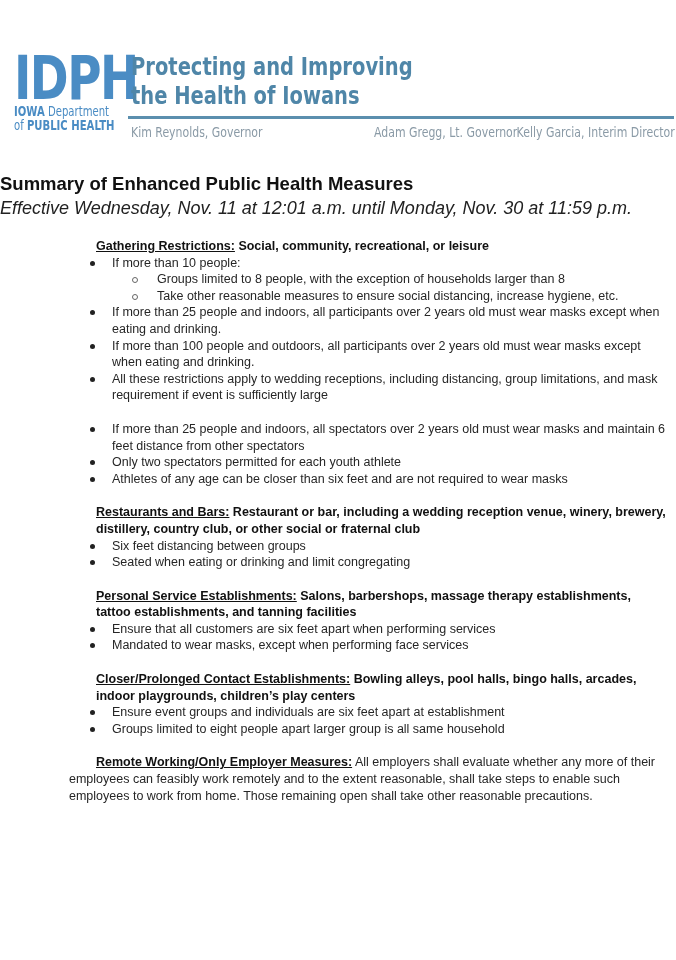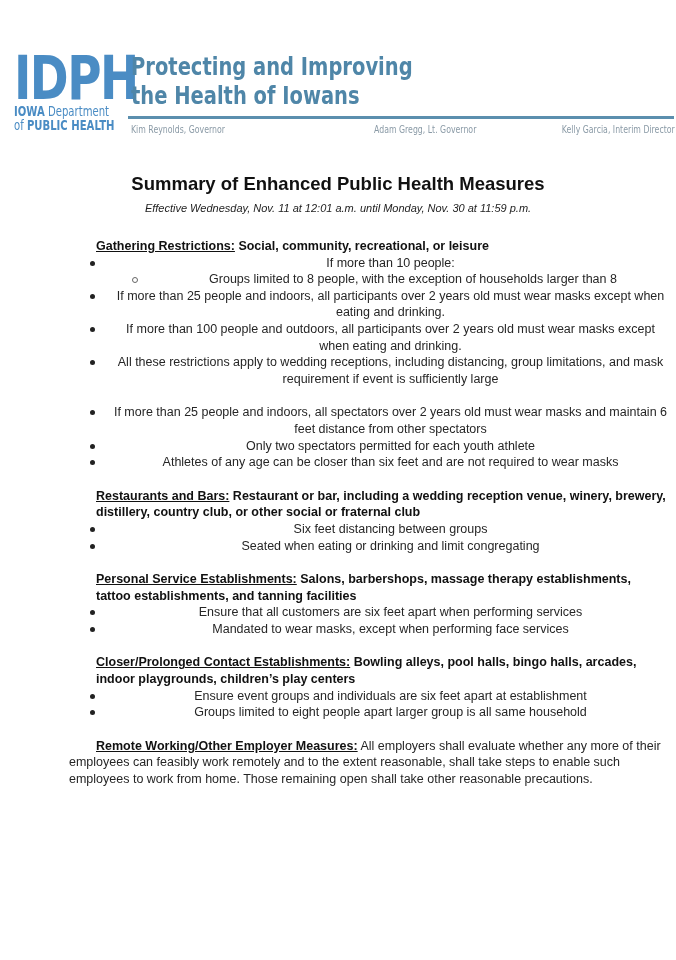--- a/index.html
+++ b/index.html
@@ -20,38 +20,38 @@
     }
     .logo-line1 b, .logo-line2 b { font-weight: bold; }
     .tagline {
       position: absolute; left: 131px; top: 52px; color: #4f86a8;
       font-family: "DejaVu Sans", sans-serif; font-weight: bold; font-size: 25px; line-height: 29px;
       transform: scaleX(0.78); transform-origin: left top; white-space: nowrap;
     }
     .rule { position: absolute; left: 128px; top: 116px; width: 546px; height: 3px; background: #5b8fae; }
     .officials {
       position: absolute; top: 124px; left: 131px; width: 543px; height: 14px;
-      font-family: "DejaVu Sans", sans-serif; font-size: 10px; color: #8a9aa6;
+      font-family: "DejaVu Sans", sans-serif; font-size: 14px; color: #8a9aa6;
     }
     .off { position: absolute; top: 0; white-space: nowrap; transform: scaleX(0.78); transform-origin: left top; }
     .off.gov { left: 0; }
     .off.lt { left: 243px; }
     .off.dir { right: -1px; transform-origin: right top; }
 
-    .title-block { position: absolute; left: 0; top: 172px; width: 676px; text-align: center; }
+    .title-block { position: absolute; left: 0; top: 172px; width: 676px; text-align: left; }
     .doc-title { font-size: 18.5px; font-weight: bold; color: #111; line-height: 24px; }
-    .doc-subtitle { font-size: 11px; font-style: italic; color: #222; line-height: 22px; margin-top: 1px; }
+    .doc-subtitle { font-size: 18px; font-style: italic; color: #222; line-height: 22px; margin-top: 1px; }
 
     .content { position: absolute; left: 69px; top: 238px; width: 600px; font-size: 12.5px; line-height: 16.6px; color: #262626; }
     .section { margin-bottom: 17px; }
     .sec-head { font-weight: bold; color: #111; margin-left: 27px; }
     .sec-label { text-decoration: underline; }
     .sec-normal { font-weight: normal; color: #262626; }
     ul.bul { list-style: none; margin: 0; padding: 0; }
-    ul.bul > li { position: relative; padding-left: 43px; text-align: center; }
+    ul.bul > li { position: relative; padding-left: 43px; }
     ul.bul > li::before {
       content: ""; position: absolute; left: 21px; top: 6px; width: 5px; height: 5px;
       background: #222; border-radius: 50%;
     }
     ul.sub { list-style: none; margin: 0; padding: 0; }
     ul.sub > li { position: relative; padding-left: 45px; }
     ul.sub > li::before {
       content: ""; position: absolute; left: 20px; top: 6px; width: 4px; height: 4px;
       border: 1px solid #666; border-radius: 50%;
     }
@@ -87,20 +87,21 @@
 
   <div class="section">
     <div class="sec-head">
       <span class="sec-label">Gathering Restrictions:</span><span> Social, community, recreational, or leisure</span>
     </div>
     <ul class="bul">
       <li>
         <span>If more than 10 people:</span>
         <ul class="sub">
           <li>Groups limited to 8 people, with the exception of households larger than 8</li>
+          <li>Take other reasonable measures to ensure social distancing, increase hygiene, etc.</li>
         </ul>
       </li>
       <li>If more than 25 people and indoors, all participants over 2 years old must wear masks except when eating and drinking.</li>
       <li>If more than 100 people and outdoors, all participants over 2 years old must wear masks except when eating and drinking.</li>
       <li>All these restrictions apply to wedding receptions, including distancing, group limitations, and mask requirement if event is sufficiently large</li>
     </ul>
   </div>
 
   <div class="section">
     <ul class="bul">
@@ -134,15 +135,15 @@
     <div class="sec-head">
       <span class="sec-label">Closer/Prolonged Contact Establishments:</span><span> Bowling alleys, pool halls, bingo halls, arcades, indoor playgrounds, children’s play centers</span>
     </div>
     <ul class="bul">
       <li>Ensure event groups and individuals are six feet apart at establishment</li>
       <li>Groups limited to eight people apart larger group is all same household</li>
     </ul>
   </div>
 
   <div class="section remote">
-    <span class="sec-head sec-label">Remote Working/Other Employer Measures:</span><span class="sec-normal"> All employers shall evaluate whether any more of their employees can feasibly work remotely and to the extent reasonable, shall take steps to enable such employees to work from home. Those remaining open shall take other reasonable precautions.</span>
+    <span class="sec-head sec-label">Remote Working/Only Employer Measures:</span><span class="sec-normal"> All employers shall evaluate whether any more of their employees can feasibly work remotely and to the extent reasonable, shall take steps to enable such employees to work from home. Those remaining open shall take other reasonable precautions.</span>
   </div>
 </div>
 
 </body></html>

